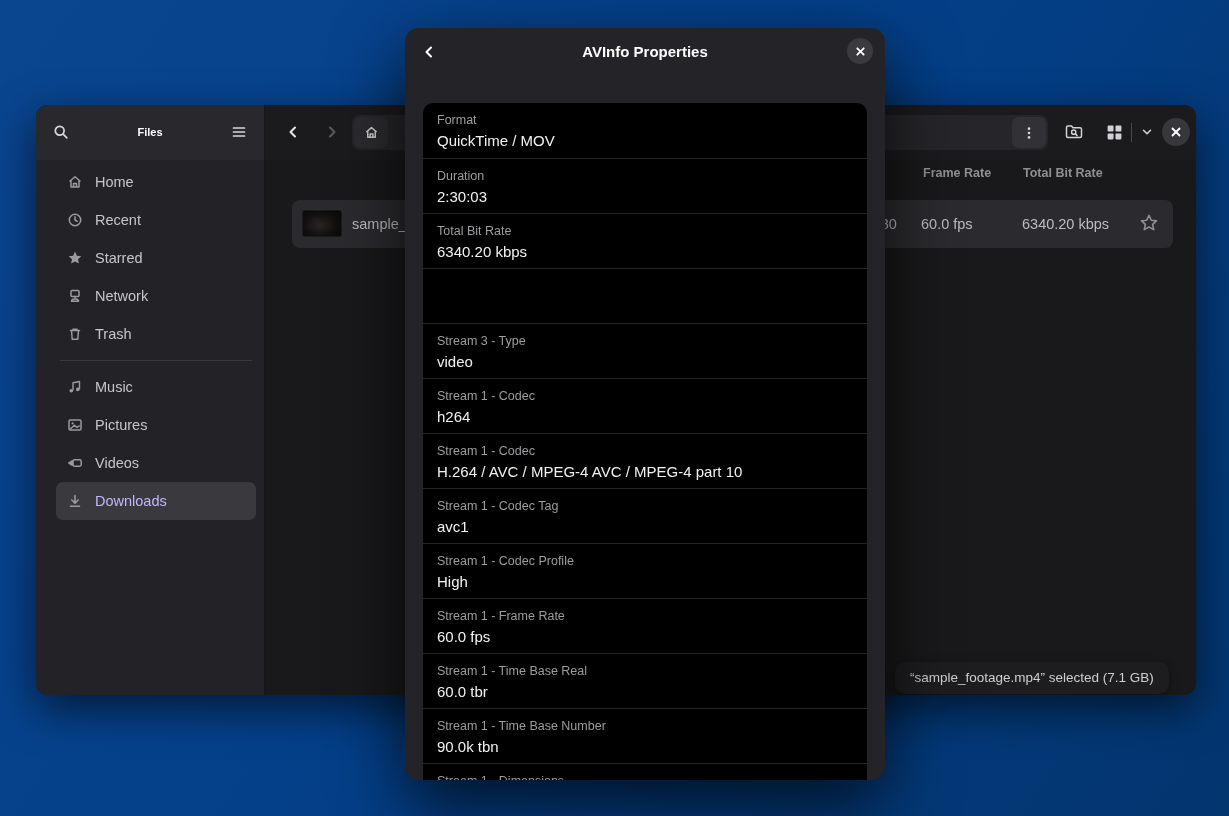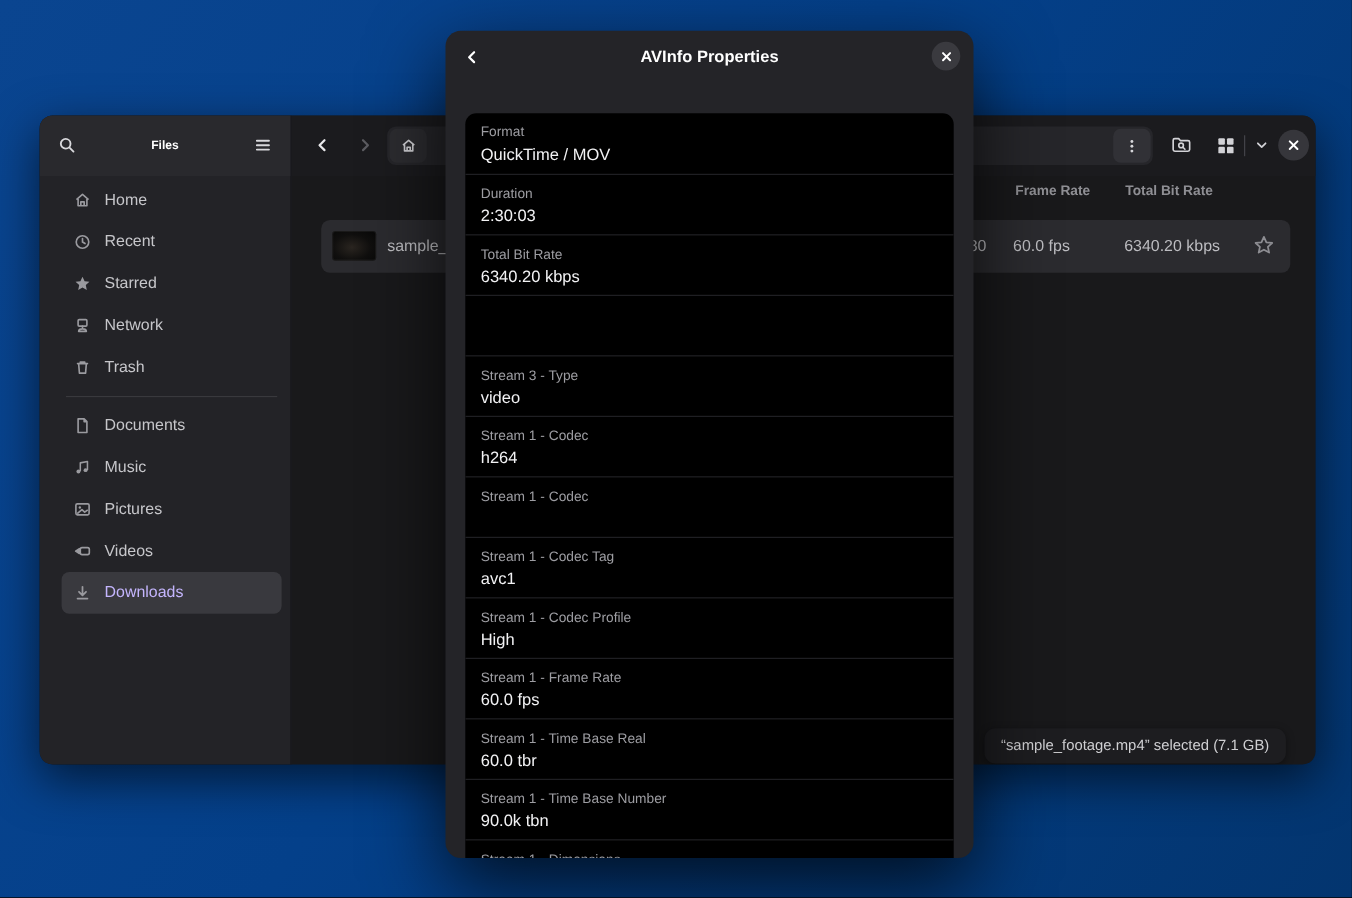--- a/index.html
+++ b/index.html
@@ -155,29 +155,20 @@
                 <path d="M3.5 4.5 H12.5 M6 4.5 V3.2 H10 V4.5 M4.5 4.5 L5.2 13.2 H10.8 L11.5 4.5"></path>
               </svg>
             </span>
           <span>Trash</span>
         </div>
 
         <div class="sb-sep"></div>
 
         <div class="sb-item">
           <span class="ic">
-              <svg width="16" height="16" viewBox="0 0 16 16" fill="none" stroke="currentColor" stroke-width="1.5" stroke-linejoin="round">
-                <path d="M4 1.8 H9.5 L12 4.3 V14.2 H4 Z"></path>
-                <path d="M9.5 1.8 V4.3 H12"></path>
-              </svg>
-            </span>
-          <span>Documents</span>
-        </div>
-        <div class="sb-item">
-          <span class="ic">
               <svg width="16" height="16" viewBox="0 0 16 16" fill="none" stroke="currentColor" stroke-width="1.4">
                 <path d="M6 11.5 V3.8 L12.5 2.5 V10.2" stroke-linejoin="round"></path>
                 <circle cx="4.3" cy="11.7" r="1.8" fill="currentColor" stroke="none"></circle>
                 <circle cx="10.8" cy="10.4" r="1.8" fill="currentColor" stroke="none"></circle>
               </svg>
             </span>
           <span>Music</span>
         </div>
         <div class="sb-item">
           <span class="ic">
@@ -350,20 +341,21 @@
       <div class="prop-row">
         <div class="prop-label">Stream 3 - Type</div>
         <div class="prop-value">video</div>
       </div>
       <div class="prop-row">
         <div class="prop-label">Stream 1 - Codec</div>
         <div class="prop-value">h264</div>
       </div>
       <div class="prop-row">
         <div class="prop-label">Stream 1 - Codec</div>
+        <div class="prop-value">H.264 / AVC / MPEG-4 AVC / MPEG-4 part 10</div>
       </div>
       <div class="prop-row">
         <div class="prop-label">Stream 1 - Codec Tag</div>
         <div class="prop-value">avc1</div>
       </div>
       <div class="prop-row">
         <div class="prop-label">Stream 1 - Codec Profile</div>
         <div class="prop-value">High</div>
       </div>
       <div class="prop-row">

